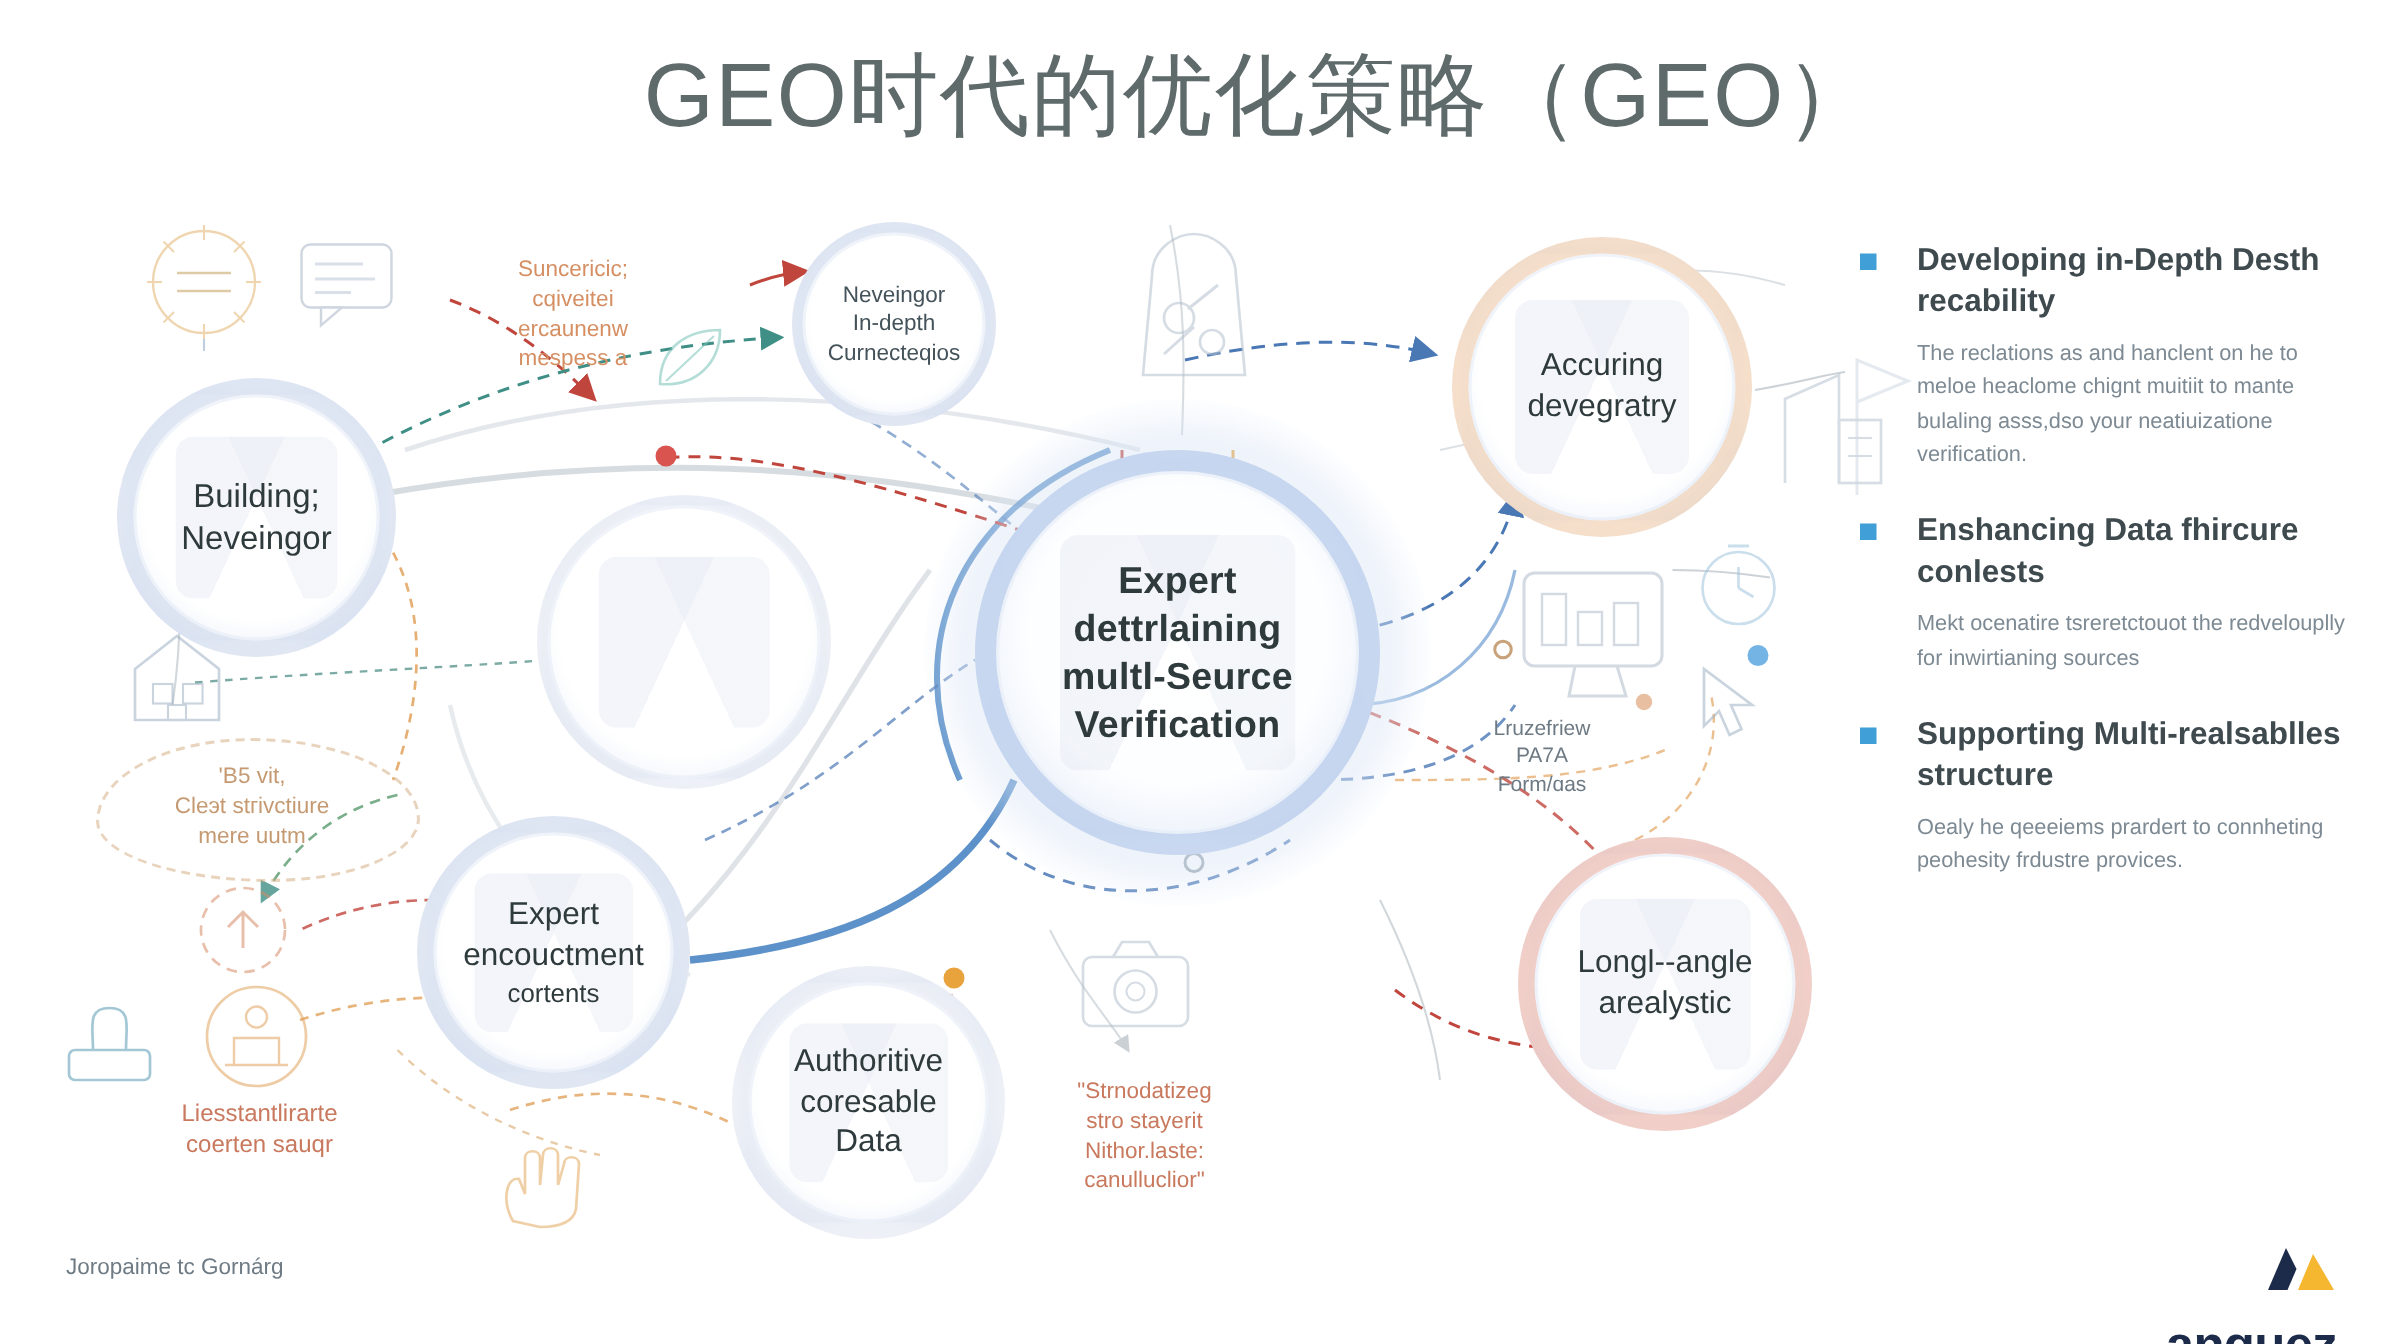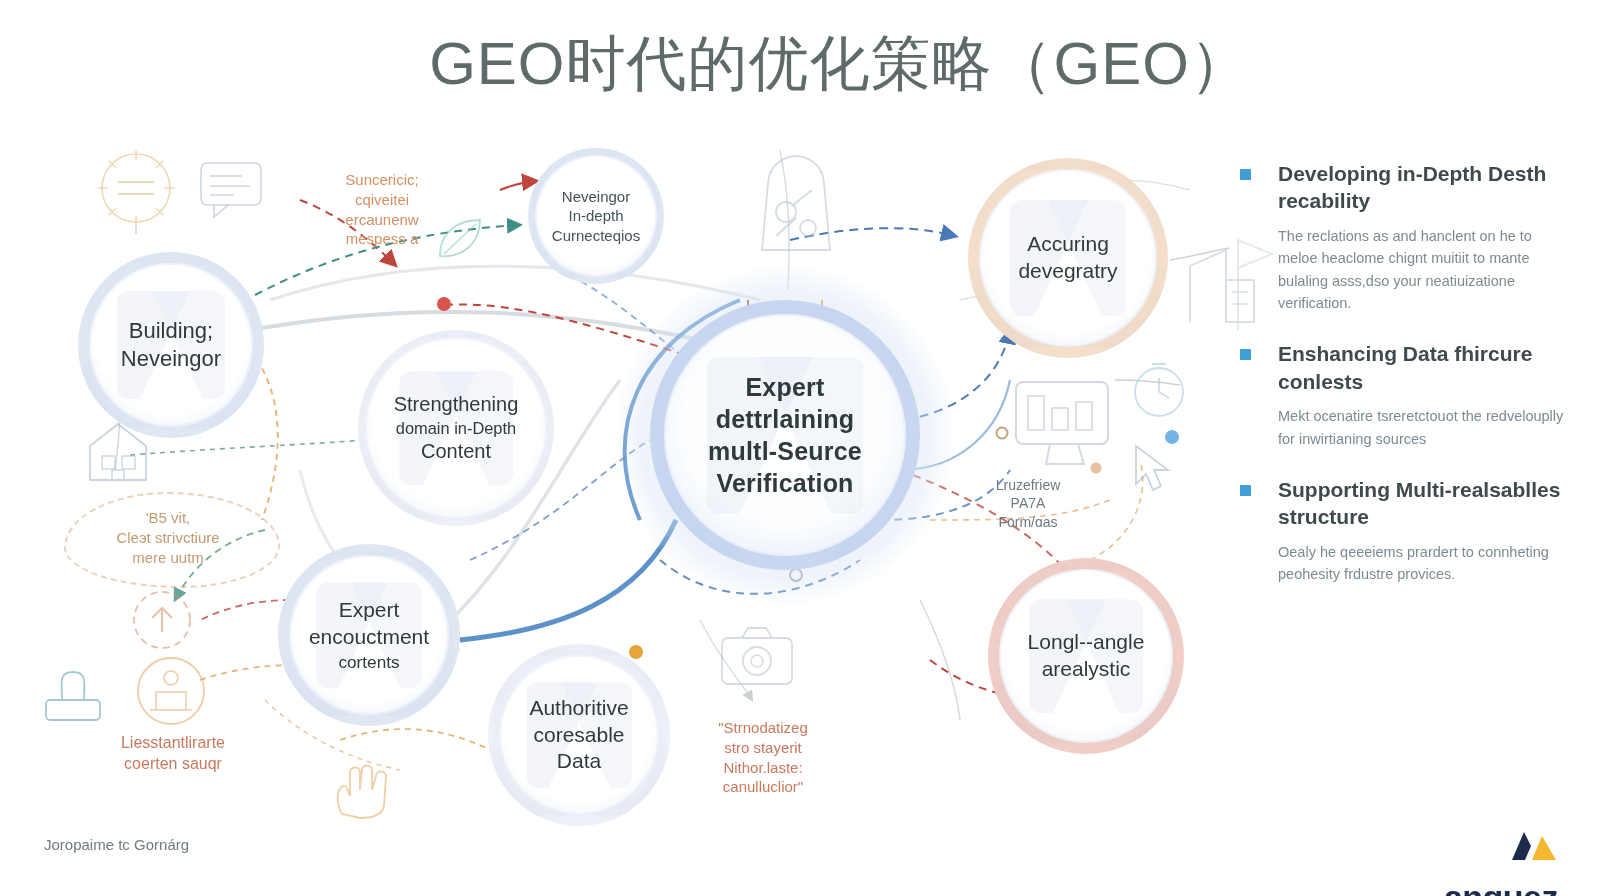--- a/index.html
+++ b/index.html
@@ -75,21 +75,21 @@
     background:radial-gradient(circle, rgba(219,230,246,.45) 60%, rgba(219,230,246,0) 72%);
     z-index:0;
   }
 
   #node-building{left:78px;top:252px;width:186px;height:186px;font-size:22px;}
   #node-strength{left:358px;top:330px;width:196px;height:196px;font-size:20px;}
   #node-expert{left:278px;top:544px;width:182px;height:182px;font-size:21px;}
   #node-authoritive{left:488px;top:644px;width:182px;height:182px;font-size:21px;}
   #node-indepth{left:528px;top:148px;width:136px;height:136px;font-size:15px;color:#44525a;}
   #node-accuring{left:968px;top:158px;width:200px;height:200px;font-size:21px;}
-  #node-longangle{left:988px;top:558px;width:196px;height:196px;font-size:21px;}
+  #node-longangle{left:1012px;top:558px;width:196px;height:196px;font-size:21px;}
 
   .sub{display:block;font-size:.82em;}
 
   
   .anno{
     position:absolute;text-align:center;line-height:1.32;
     font-size:15px;
   }
   .anno.orange{color:#d58f63;}
   .anno.rust{color:#c9795e;}
@@ -346,25 +346,20 @@
     <div class="watermark"></div>
     <div class="lbl">
       <span>Building;</span><br>
       <span>Neveingor</span>
     </div>
   </div>
 
   <div class="node" id="node-strength">
     <div class="ring ghost thin"></div>
     <div class="watermark"></div>
-    <div class="lbl">
-      <span>Strengthening</span><br>
-      <span class="sub">domain in-Depth</span>
-      <span>Content</span>
-    </div>
   </div>
 
   <div class="node" id="node-expert">
     <div class="ring"></div>
     <div class="watermark"></div>
     <div class="lbl">
       <span>Expert</span><br>
       <span>encouctment</span><br>
       <span class="sub">cortents</span>
     </div>

